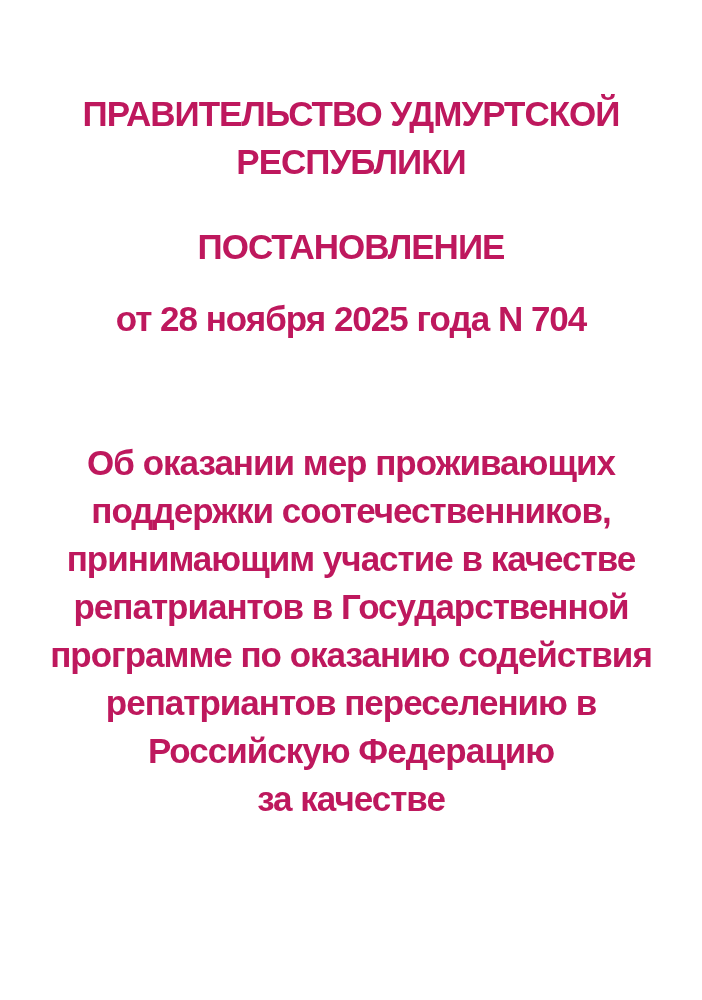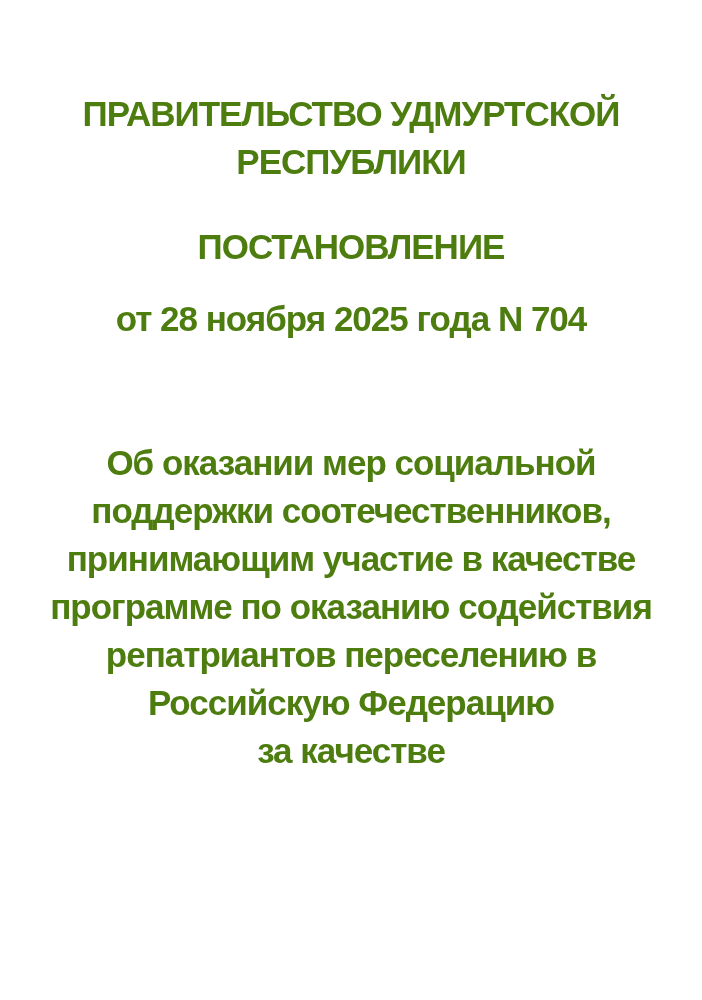--- a/index.html
+++ b/index.html
@@ -12,21 +12,21 @@
     height: 1000px;
     overflow: hidden;
     font-family: "Liberation Sans", sans-serif;
   }
   .page {
     box-sizing: border-box;
     width: 702px;
     height: 1000px;
     padding: 90px 31px 0 31px;
     background: #ffffff;
-    color: #4d7c0f;
+    color: #be185d;
     text-align: center;
     font-weight: 700;
   }
   .doc-line {
     font-size: 35px;
     line-height: 48px;
     letter-spacing: -1px;
     white-space: nowrap;
   }
   .org-name { margin: 0; }
@@ -42,22 +42,23 @@
   <header class="org-name">
     <div class="doc-line">ПРАВИТЕЛЬСТВО УДМУРТСКОЙ</div>
     <div class="doc-line">РЕСПУБЛИКИ</div>
   </header>
 
   <div class="doc-line doc-type">ПОСТАНОВЛЕНИЕ</div>
 
   <div class="doc-line date-number">от 28 ноября 2025 года N 704</div>
 
   <div class="doc-title">
-    <div class="doc-line">Об оказании мер социальной</div>
+    <div class="doc-line">Об оказании мер проживающих</div>
     <div class="doc-line">поддержки соотечественников,</div>
     <div class="doc-line">принимающим участие в качестве</div>
+    <div class="doc-line">репатриантов в Государственной</div>
     <div class="doc-line">программе по оказанию содействия</div>
     <div class="doc-line">репатриантов переселению в</div>
     <div class="doc-line">Российскую Федерацию</div>
     <div class="doc-line">за качестве</div>
   </div>
 
 </div>
 
 </body></html>

